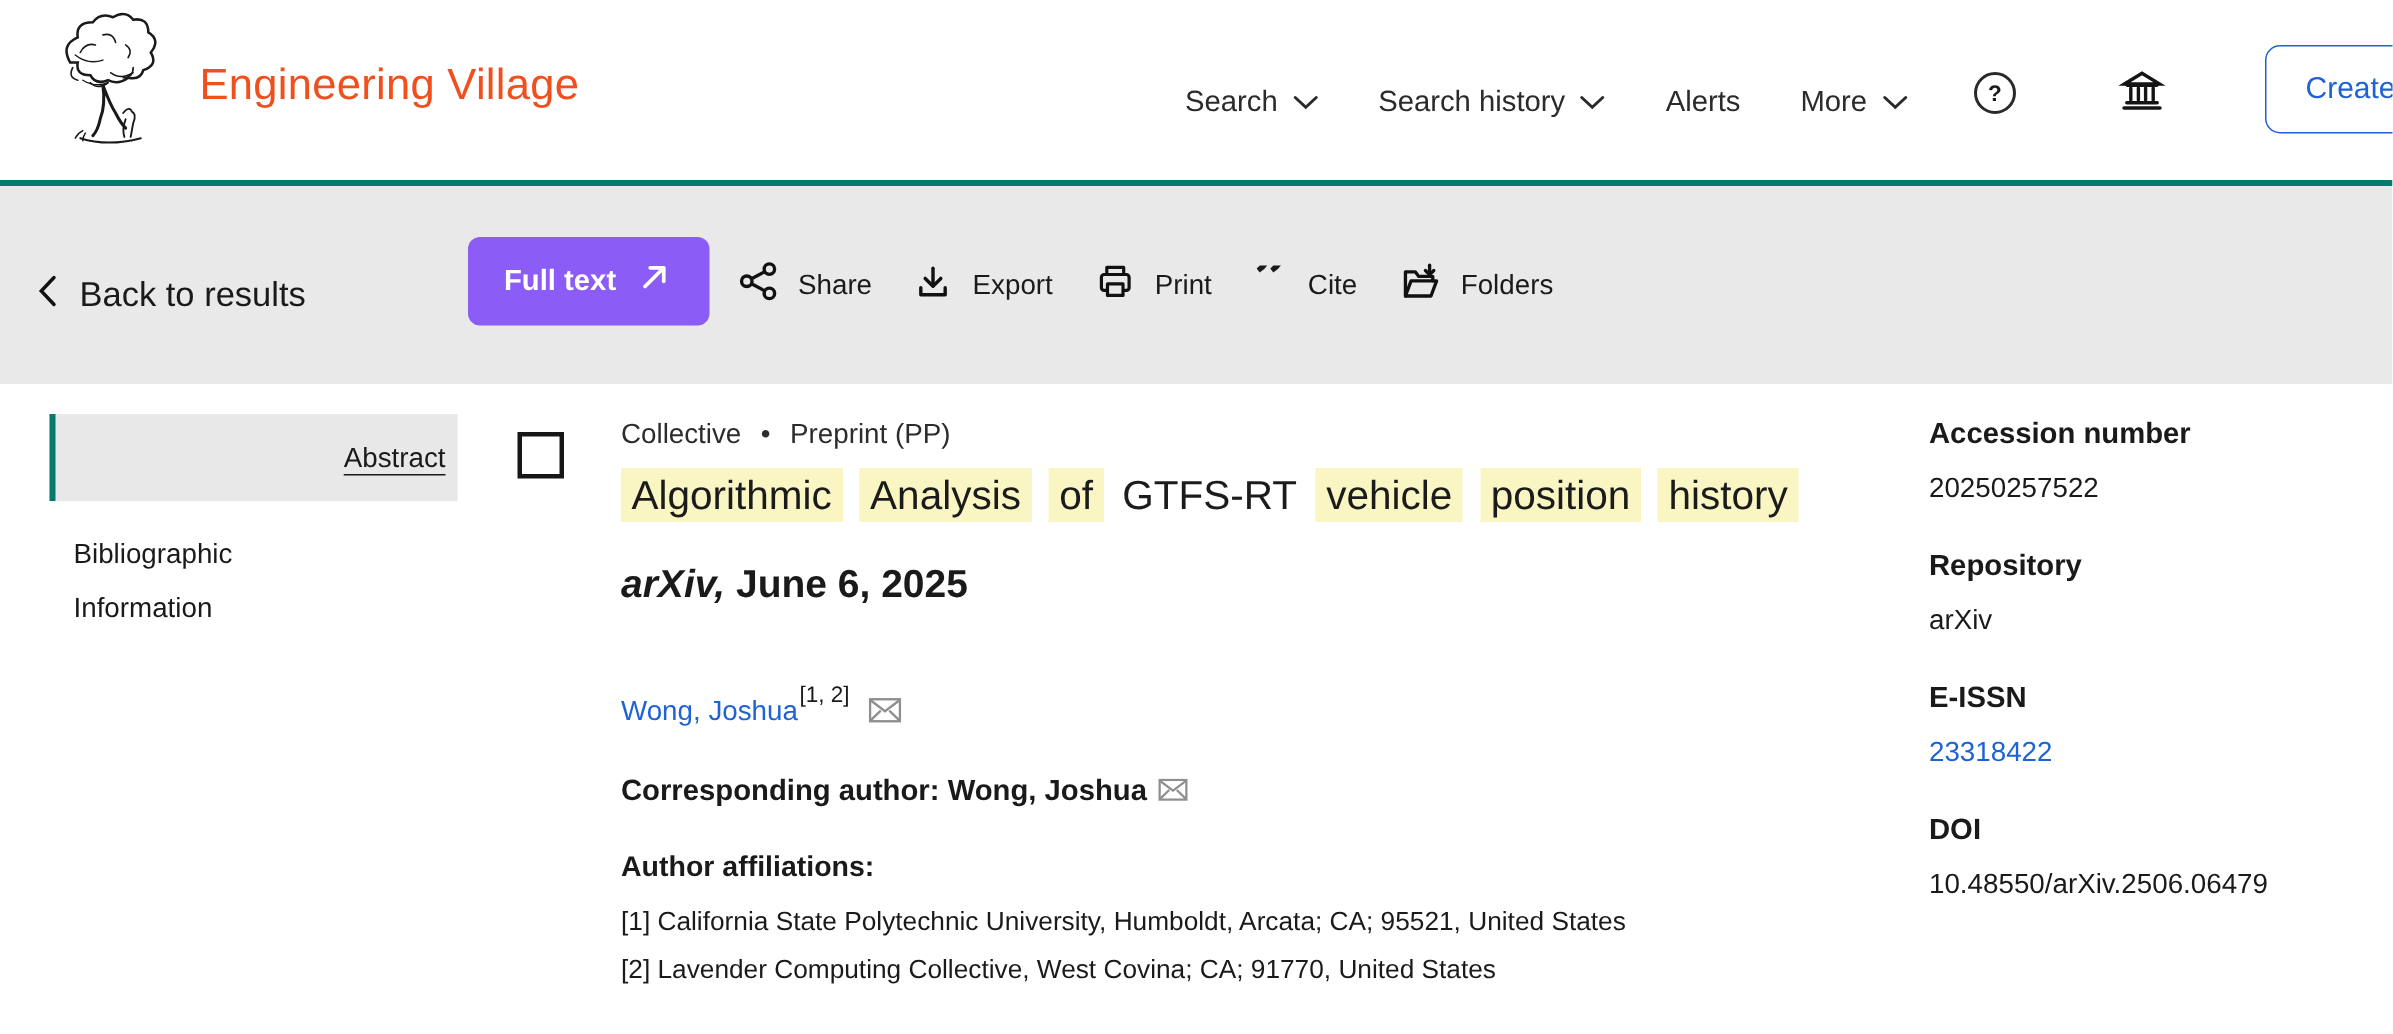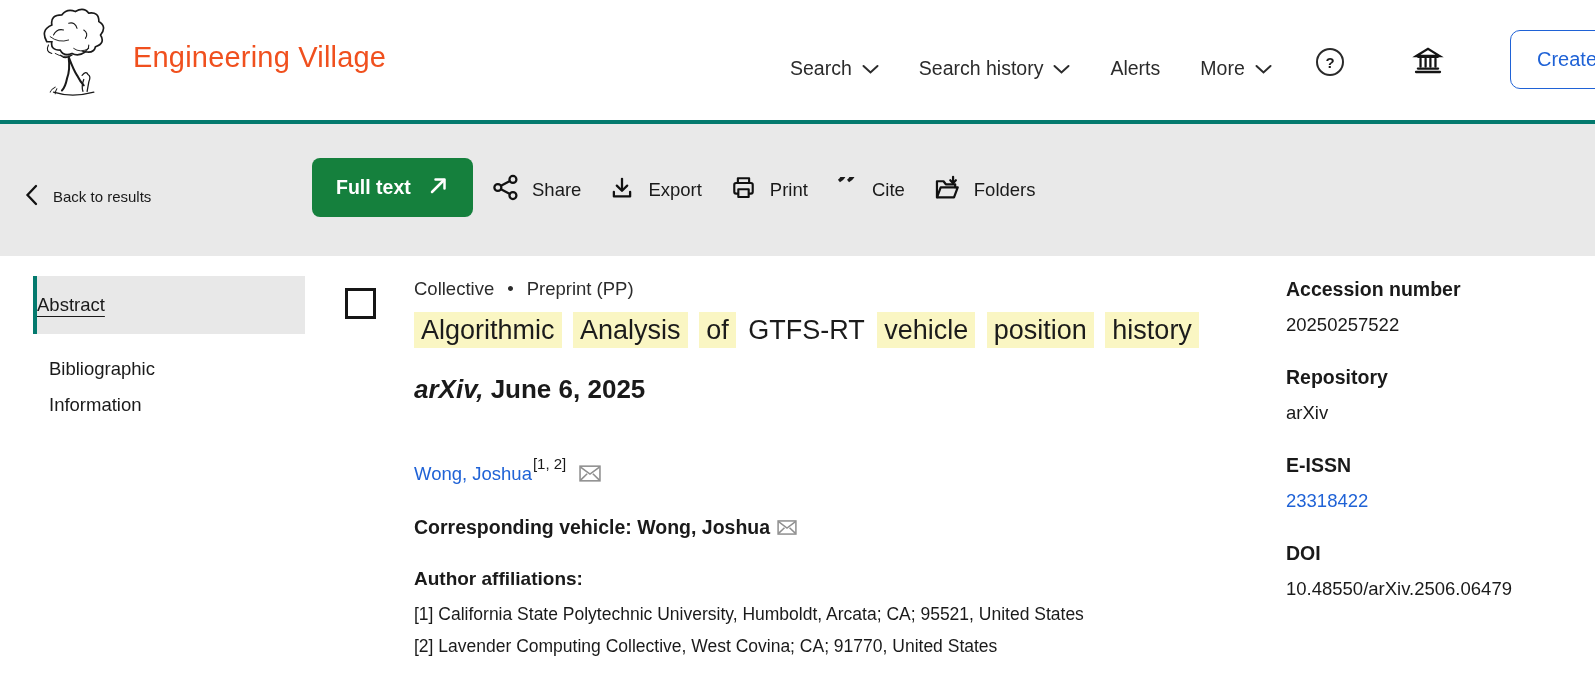--- a/index.html
+++ b/index.html
@@ -17,35 +17,35 @@
   .bank-btn{position:absolute;left:1412px;top:44px;cursor:pointer;}
   .create-btn{position:absolute;left:1510px;top:30px;height:59px;width:200px;background:#fff;
     border:1.5px solid #1f62d6;border-radius:10px;color:#1f62d6;font-size:20px;
     display:flex;align-items:center;padding-left:26px;cursor:pointer;}
 
   .teal-divider{height:4px;background:#047a6e;}
 
   
   .toolbar{position:relative;height:132px;background:#e9e9e9;}
   .back-link{position:absolute;left:25px;top:0;height:145px;display:flex;align-items:center;gap:15px;
-    font-size:15px;color:#1a1a1a;cursor:pointer;}
-  .fulltext-btn{position:absolute;left:312px;top:34px;height:59px;min-width:161px;background:#15803d;border:none;
-    border-radius:8px;color:#fff;display:flex;align-items:center;justify-content:space-between;gap:15px;
+    font-size:23px;color:#1a1a1a;cursor:pointer;}
+  .fulltext-btn{position:absolute;left:312px;top:34px;height:59px;min-width:161px;background:#8b5cf6;border:none;
+    border-radius:8px;color:#fff;display:flex;align-items:center;justify-content:flex-start;gap:15px;
     font-size:19.5px;font-weight:600;padding:0 24px;cursor:pointer;}
   .actions{position:absolute;left:492px;top:0;height:132px;display:flex;align-items:center;gap:28px;}
   .action{display:flex;align-items:center;gap:13px;font-size:18.5px;color:#1a1a1a;cursor:pointer;white-space:nowrap;}
   .cite-glyph{font-family:"DejaVu Serif",serif;font-weight:700;font-size:40px;line-height:18px;height:26px;
     display:inline-block;overflow:hidden;color:#1a1a1a;}
 
   
   .main{display:flex;align-items:flex-start;background:#fff;height:433px;}
   .sidebar{width:272px;margin-left:33px;margin-top:20px;flex-shrink:0;}
   .side-item{padding:11px 8px 11px 16px;margin-bottom:6px;font-size:18.5px;line-height:36px;cursor:pointer;}
   .side-item .lbl{display:inline-block;max-width:190px;}
-  .side-item.active{background:#e8e8e8;border-left:4px solid #047a6e;padding-left:0;}
+  .side-item.active{background:#e8e8e8;border-left:4px solid #047a6e;padding-left:0;text-align:right;}
   .side-item.active .lbl{text-decoration:underline;text-underline-offset:5px;}
 
   .checkbox{width:31px;height:31px;border:3px solid #161616;background:#fff;margin:32px 0 0 40px;
     flex-shrink:0;cursor:pointer;}
 
   .content{margin-left:38px;margin-top:22px;width:830px;flex-shrink:0;}
   .meta-row{display:flex;align-items:center;gap:13px;font-size:18.5px;color:#2c2c2c;}
   .title{margin-top:10px;font-size:27px;line-height:1.55;color:#1b1b1b;word-spacing:4px;}
   .title .word{padding:3px 1px;}
   .title .word.hl{background:#faf6c3;padding:3px 7px;}
@@ -253,21 +253,21 @@
         <svg width="22" height="17" viewBox="0 0 21 16" fill="none" stroke="#8f8f8f" stroke-width="1.5">
           <rect x="1" y="1" width="19" height="14"></rect>
           <polyline points="1.5,1.8 10.5,8.6 19.5,1.8"></polyline>
           <line x1="1.5" y1="14.3" x2="7.8" y2="8.2"></line>
             <line x1="19.5" y1="14.3" x2="13.2" y2="8.2"></line>
         </svg>
       </span>
     </div>
 
     <div class="corr-line">
-      <span>Corresponding vehicle:</span>&nbsp;
+      <span>Corresponding author:</span>&nbsp;
       <span>Wong, Joshua</span>
       <span class="env">
         <svg width="20" height="15" viewBox="0 0 21 16" fill="none" stroke="#8f8f8f" stroke-width="1.6">
           <rect x="1" y="1" width="19" height="14"></rect>
           <polyline points="1.5,1.8 10.5,8.6 19.5,1.8"></polyline>
           <line x1="1.5" y1="14.3" x2="7.8" y2="8.2"></line>
             <line x1="19.5" y1="14.3" x2="13.2" y2="8.2"></line>
         </svg>
       </span>
     </div>

